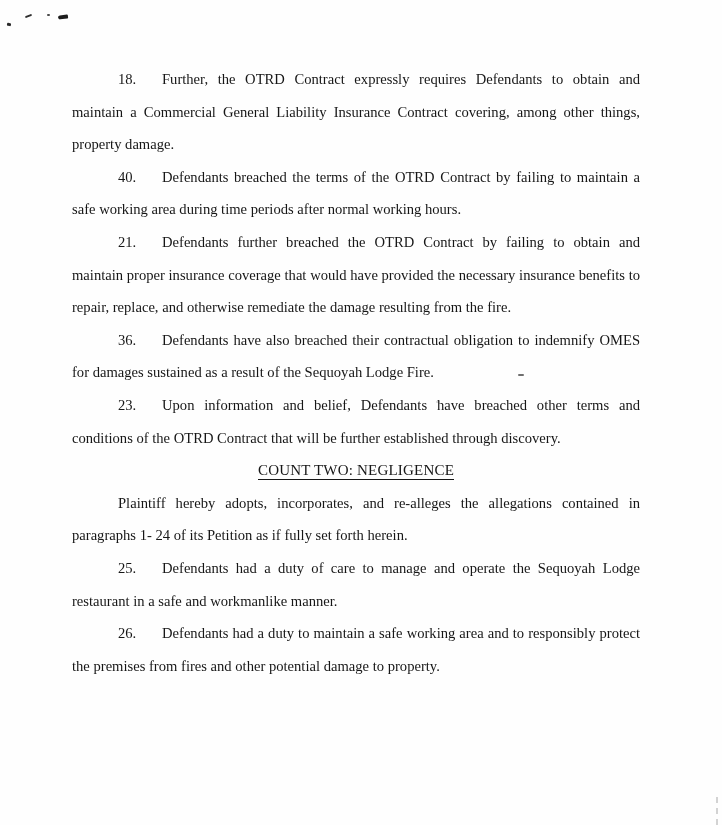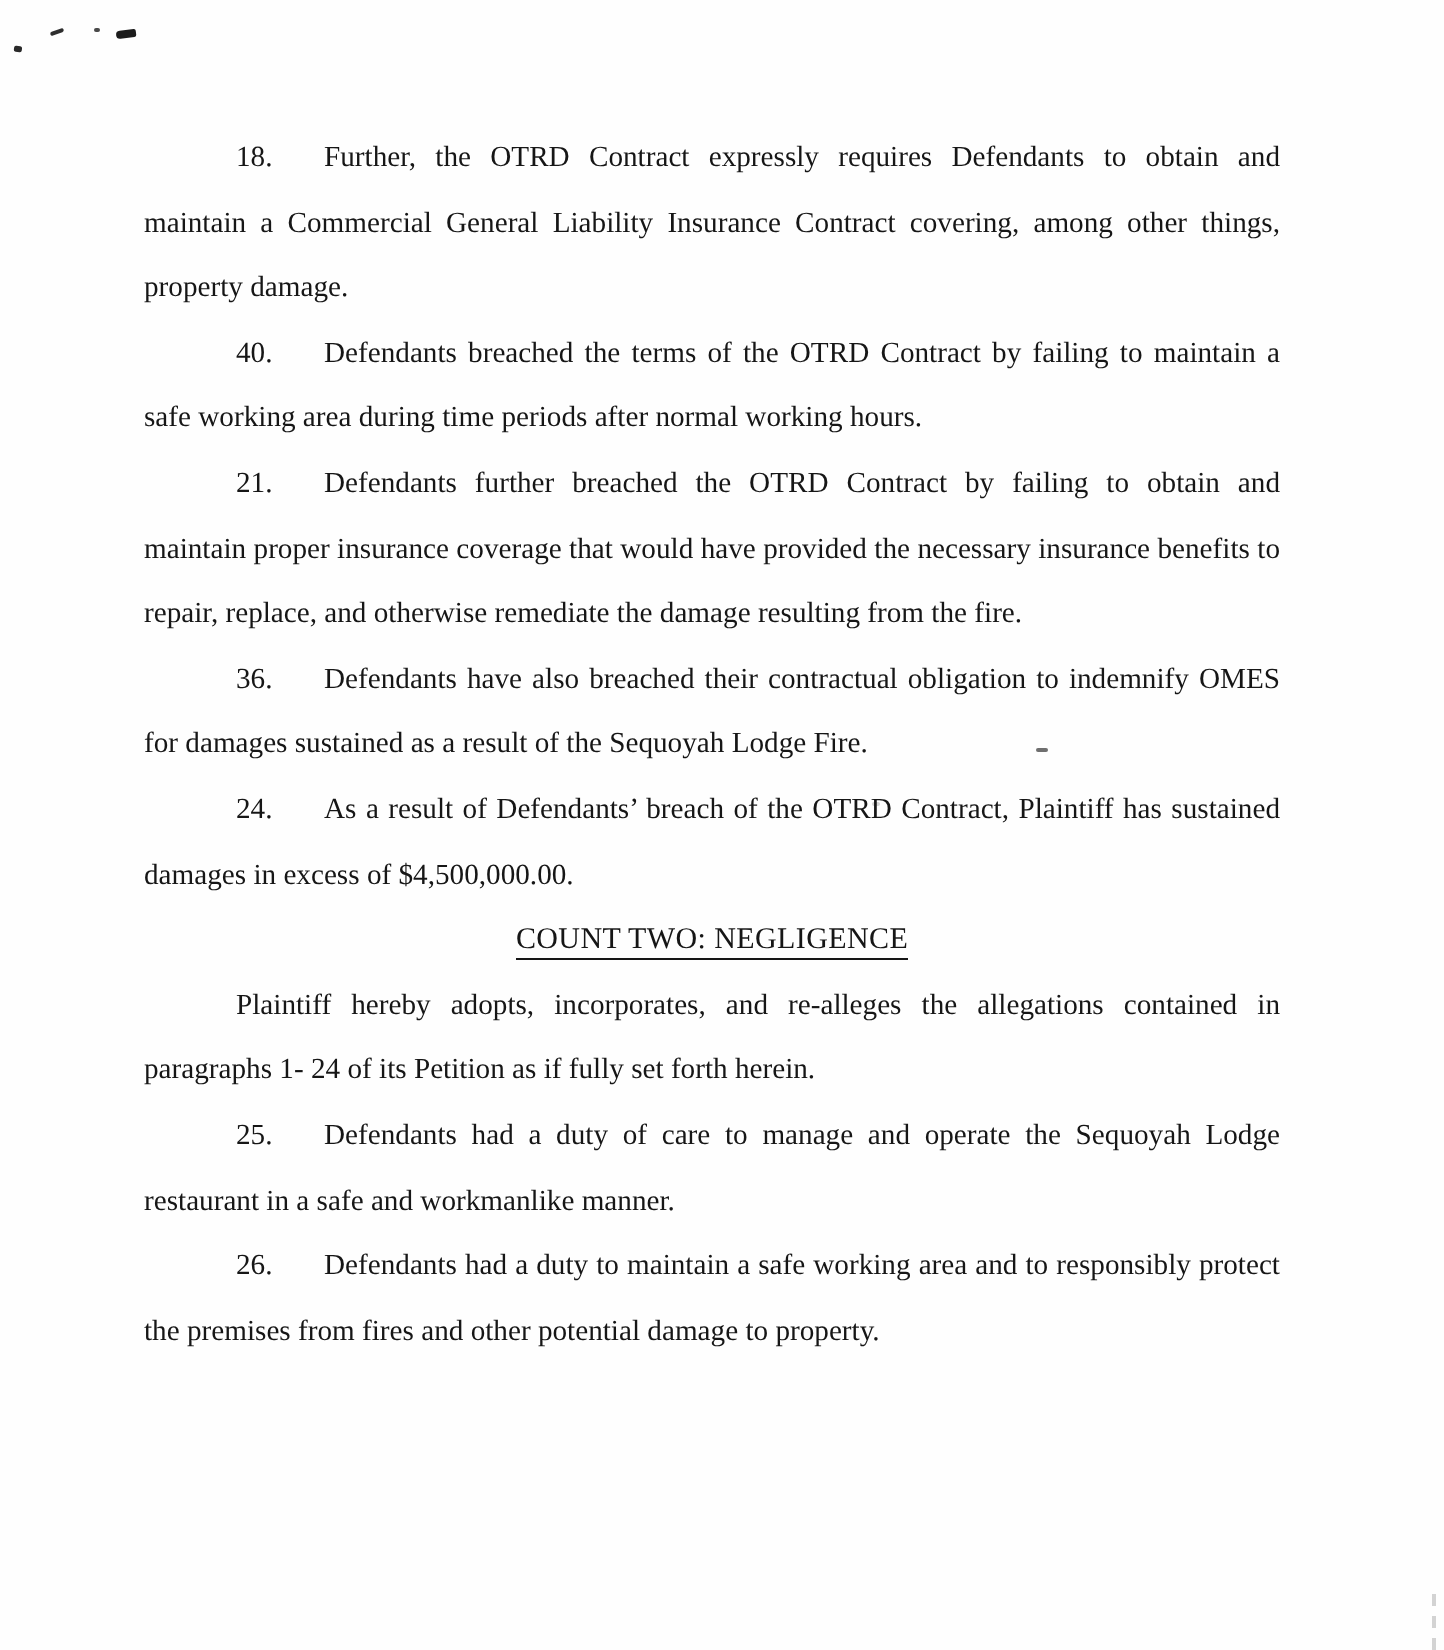--- a/index.html
+++ b/index.html
@@ -81,22 +81,22 @@
 
     <p class="para"><span class="pnum">18.</span><span>Further, the OTRD Contract expressly requires Defendants to obtain and maintain a Commercial General Liability Insurance Contract covering, among other things, property damage.</span></p>
 
 
     <p class="para"><span class="pnum">40.</span><span>Defendants breached the terms of the OTRD Contract by failing to maintain a safe working area during time periods after normal working hours.</span></p>
 
     <p class="para"><span class="pnum">21.</span><span>Defendants further breached the OTRD Contract by failing to obtain and maintain proper insurance coverage that would have provided the necessary insurance benefits to repair, replace, and otherwise remediate the damage resulting from the fire.</span></p>
 
     <p class="para"><span class="pnum">36.</span><span>Defendants have also breached their contractual obligation to indemnify OMES for damages sustained as a result of the Sequoyah Lodge Fire.</span></p>
 
+    <p class="para"><span class="pnum">23.</span><span>Upon information and belief, Defendants have breached other terms and conditions of the OTRD Contract that will be further established through discovery.</span></p>
 
-    <p class="para"><span class="pnum">24.</span><span>As a result of Defendants’ breach of the OTRD Contract, Plaintiff has sustained damages in excess of $4,500,000.00.</span></p>
 
     <h2 class="count-heading"><span class="hd-underline">COUNT TWO: NEGLIGENCE</span></h2>
 
     <p class="para no-number"><span>Plaintiff hereby adopts, incorporates, and re-alleges the allegations contained in paragraphs 1- 24 of its Petition as if fully set forth herein.</span></p>
 
     <p class="para"><span class="pnum">25.</span><span>Defendants had a duty of care to manage and operate the Sequoyah Lodge restaurant in a safe and workmanlike manner.</span></p>
 
     <p class="para"><span class="pnum">26.</span><span>Defendants had a duty to maintain a safe working area and to responsibly protect the premises from fires and other potential damage to property.</span></p>
 
   </div>

